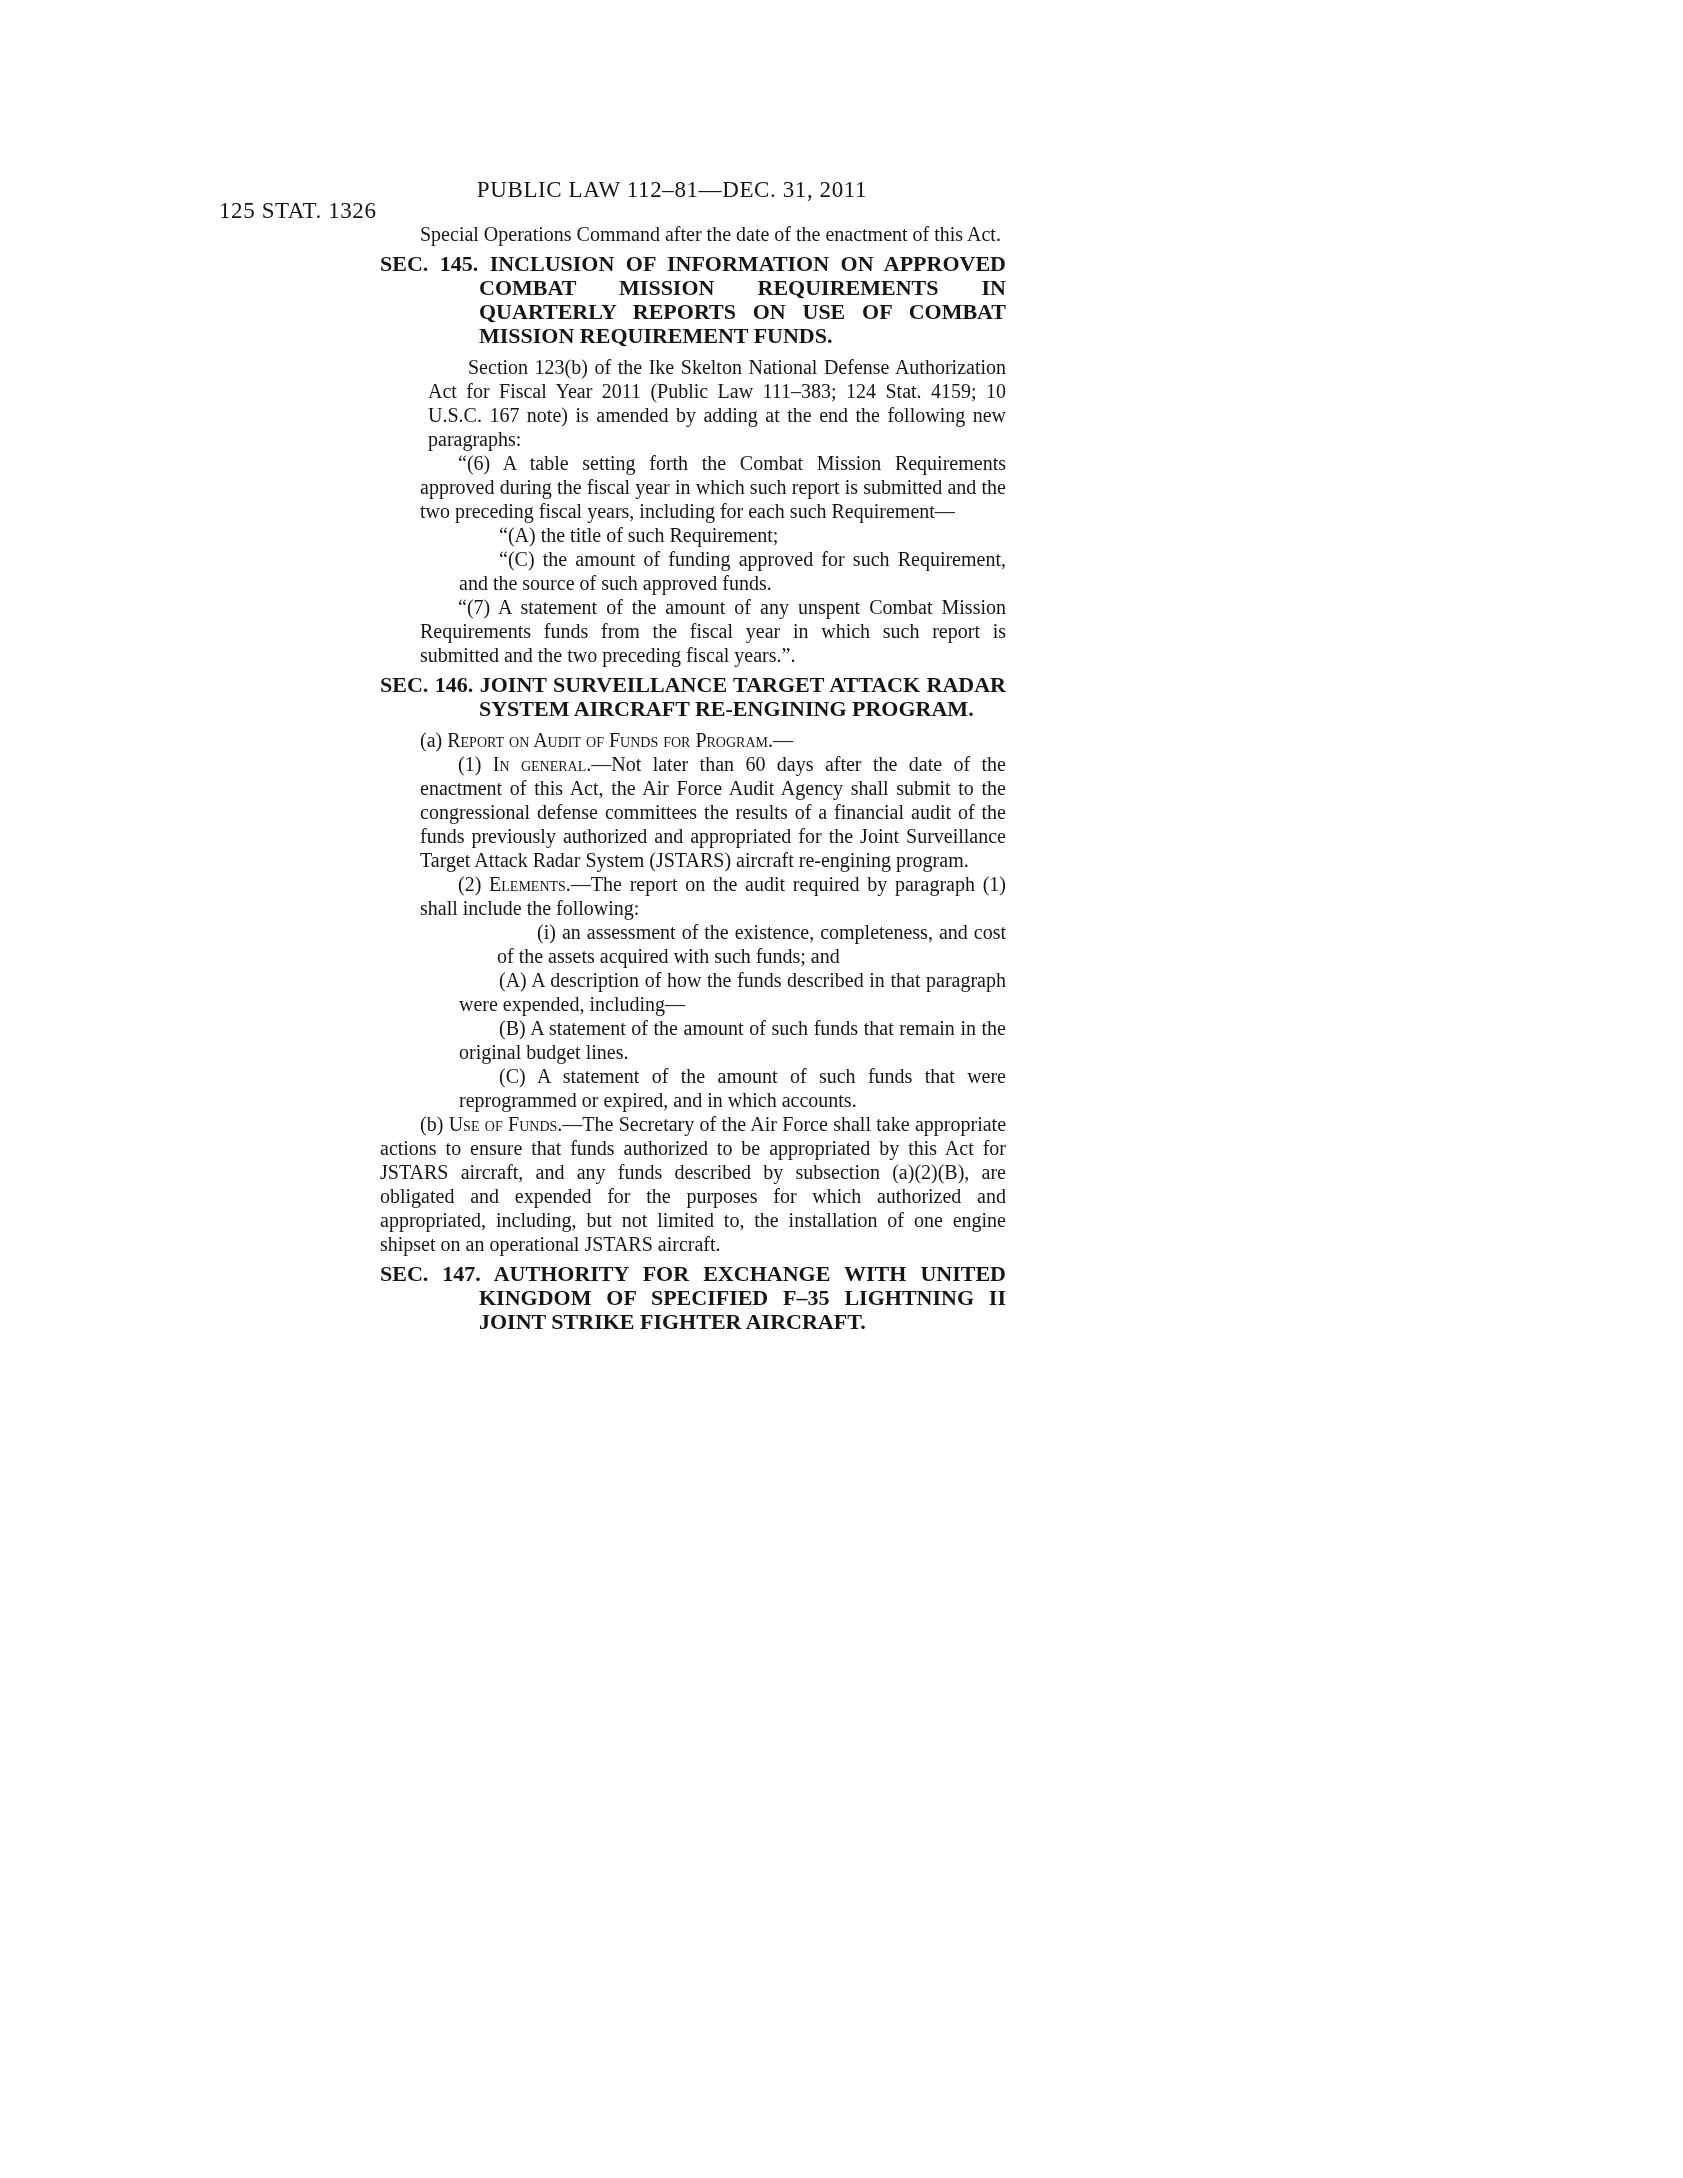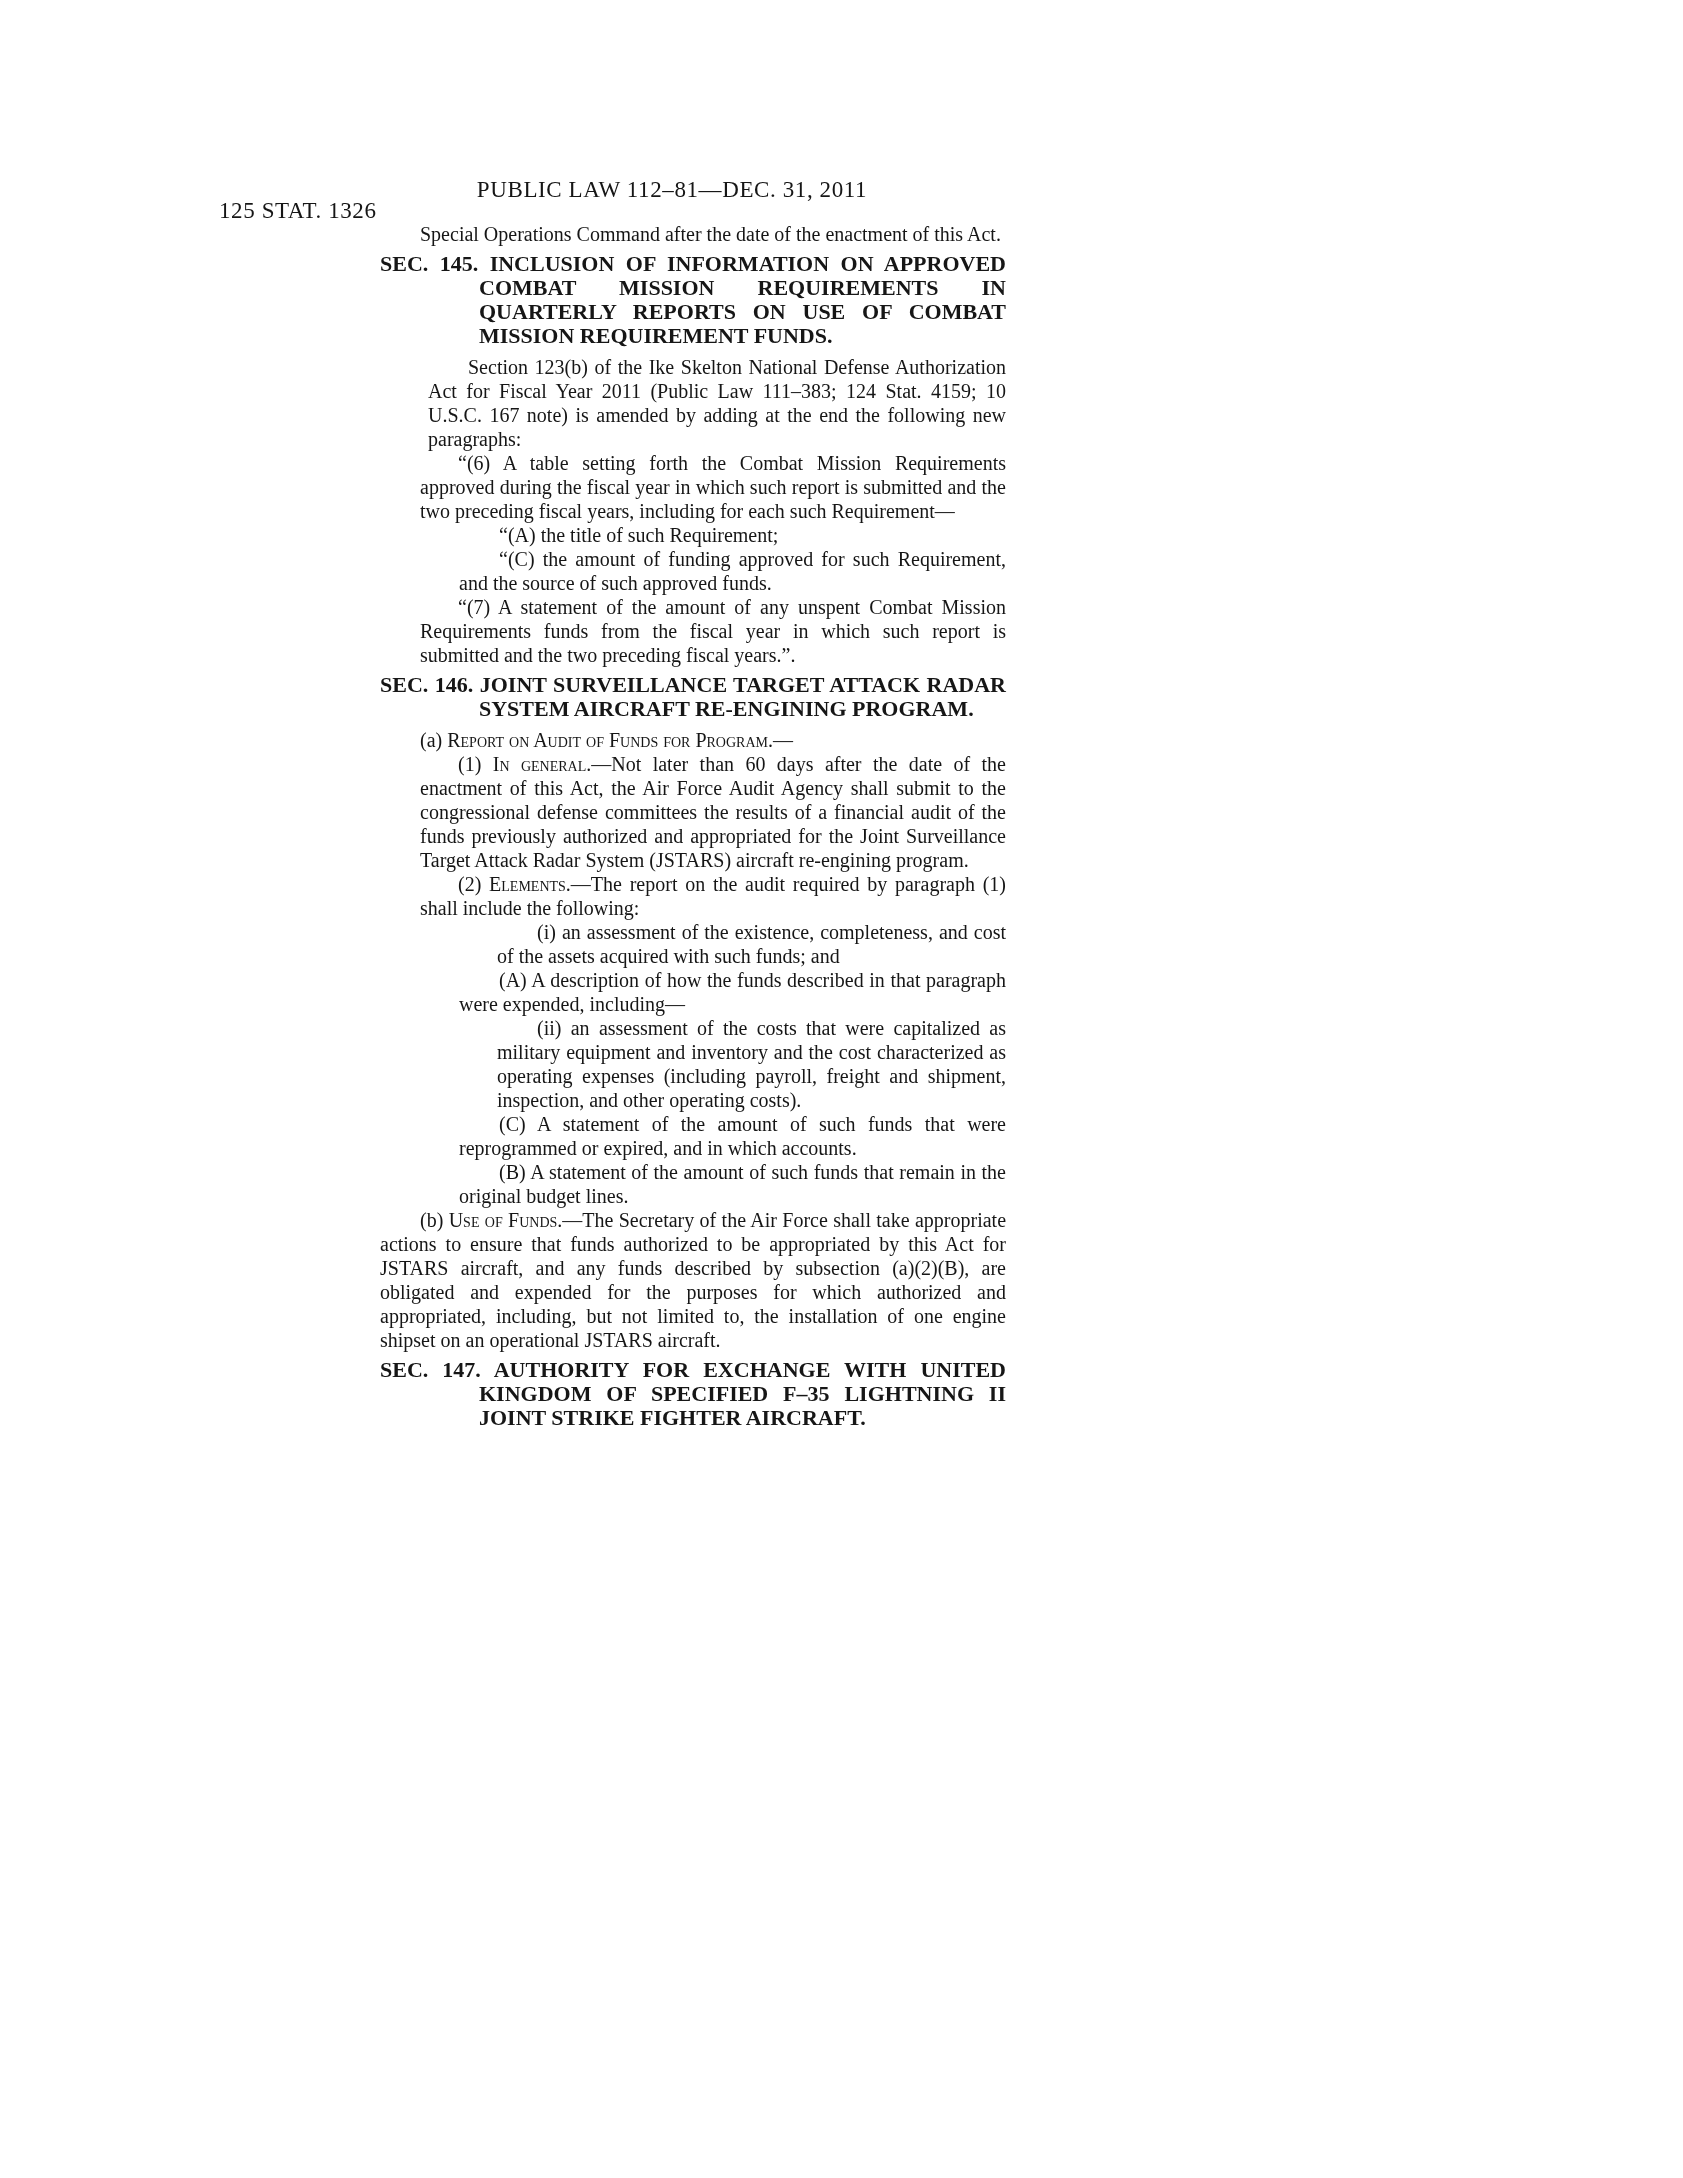--- a/index.html
+++ b/index.html
@@ -71,20 +71,19 @@
       <p class="para body" style="padding-left: 40px; text-indent: 38px;"><span>“(6) A table setting forth the Combat Mission Requirements approved during the fiscal year in which such report is submitted and the two preceding fiscal years, including for each such Requirement—</span></p>
       <p class="para body" style="padding-left: 79px; text-indent: 40px;"><span>“(A) the title of such Requirement;</span></p>
       <p class="para body" style="padding-left: 79px; text-indent: 40px;"><span>“(C) the amount of funding approved for such Requirement, and the source of such approved funds.</span></p>
       <p class="para body" style="padding-left: 40px; text-indent: 38px;"><span>“(7) A statement of the amount of any unspent Combat Mission Requirements funds from the fiscal year in which such report is submitted and the two preceding fiscal years.”.</span></p>
       <p class="para heading" style="padding-left: 99px; text-indent: -99px;"><span>SEC. 146. JOINT SURVEILLANCE TARGET ATTACK RADAR SYSTEM AIRCRAFT RE-ENGINING PROGRAM.</span></p>
       <p class="para body" style="padding-left: 0px; text-indent: 40px;"><span>(a) </span><span class="sc">Report on Audit of Funds for Program</span><span>.—</span></p>
       <p class="para body" style="padding-left: 40px; text-indent: 38px;"><span>(1) </span><span class="sc">In general</span><span>.—Not later than 60 days after the date of the enactment of this Act, the Air Force Audit Agency shall submit to the congressional defense committees the results of a financial audit of the funds previously authorized and appropriated for the Joint Surveillance Target Attack Radar System (JSTARS) aircraft re-engining program.</span></p>
       <p class="para body" style="padding-left: 40px; text-indent: 38px;"><span>(2) </span><span class="sc">Elements</span><span>.—The report on the audit required by paragraph (1) shall include the following:</span></p>
       <p class="para body" style="padding-left: 117px; text-indent: 40px;"><span>(i) an assessment of the existence, completeness, and cost of the assets acquired with such funds; and</span></p>
       <p class="para body" style="padding-left: 79px; text-indent: 40px;"><span>(A) A description of how the funds described in that paragraph were expended, including—</span></p>
-      <p class="para body" style="padding-left: 117px; text-indent: 40px;"><span>(ii) an assessment of the costs that were capitalized as military equipment and inventory and the cost characterized as operating expenses (including payroll, freight and shipment, inspection, and other operating costs).</span></p>
+      <p class="para body" style="padding-left: 79px; text-indent: 40px;"><span>(B) A statement of the amount of such funds that remain in the original budget lines.</span></p>
       <p class="para body" style="padding-left: 79px; text-indent: 40px;"><span>(C) A statement of the amount of such funds that were reprogrammed or expired, and in which accounts.</span></p>
-      <p class="para body" style="padding-left: 79px; text-indent: 40px;"><span>(B) A statement of the amount of such funds that remain in the original budget lines.</span></p>
       <p class="para body" style="padding-left: 0px; text-indent: 40px;"><span>(b) </span><span class="sc">Use of Funds</span><span>.—The Secretary of the Air Force shall take appropriate actions to ensure that funds authorized to be appropriated by this Act for JSTARS aircraft, and any funds described by subsection (a)(2)(B), are obligated and expended for the purposes for which authorized and appropriated, including, but not limited to, the installation of one engine shipset on an operational JSTARS aircraft.</span></p>
       <p class="para heading" style="padding-left: 99px; text-indent: -99px;"><span>SEC. 147. AUTHORITY FOR EXCHANGE WITH UNITED KINGDOM OF SPECIFIED F–35 LIGHTNING II JOINT STRIKE FIGHTER AIRCRAFT.</span></p>
     </div>
 </div>
 
 
 </body></html>

